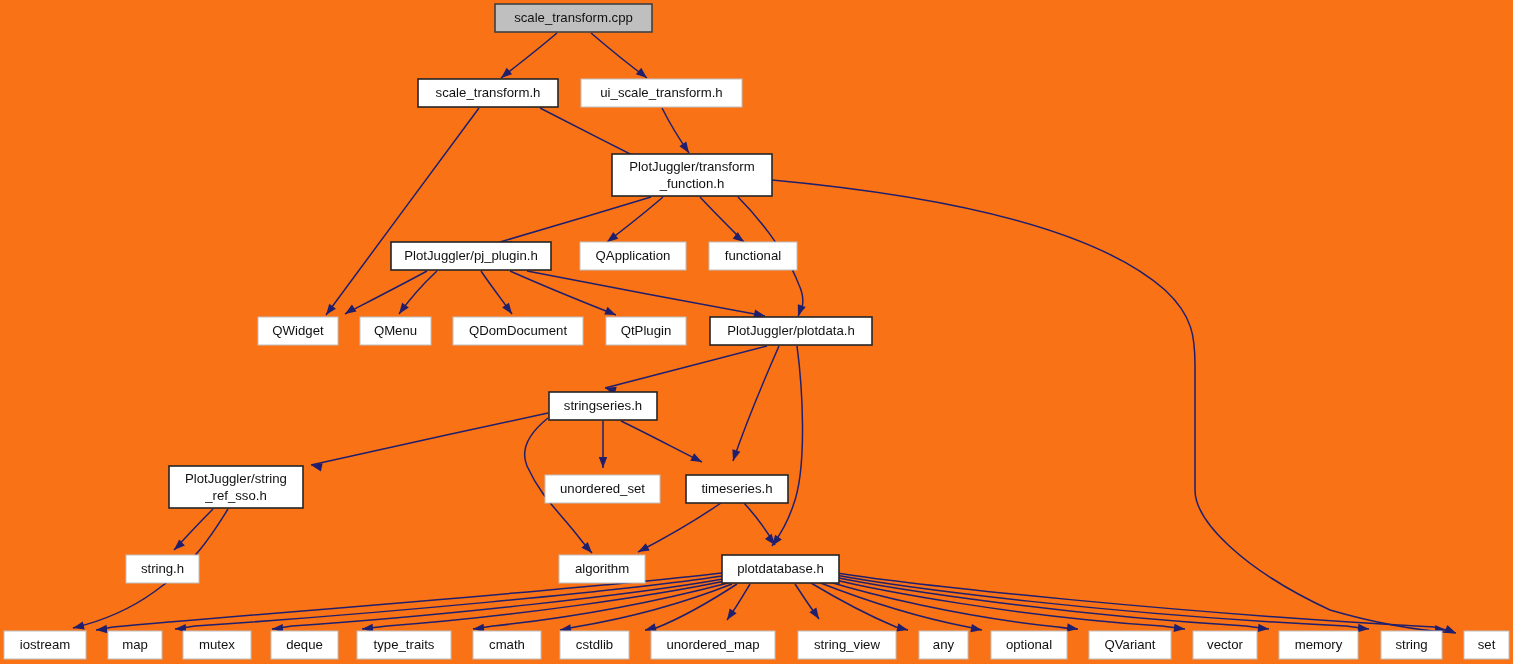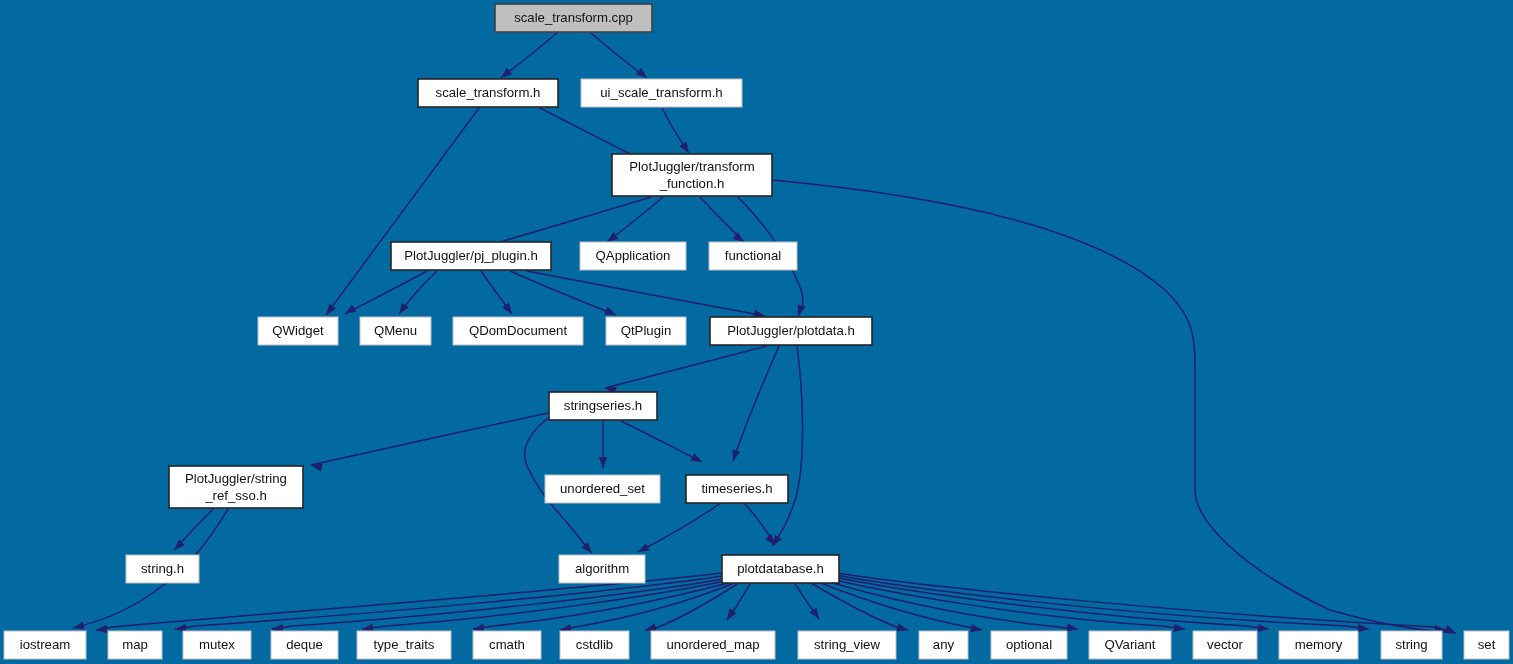--- a/index.html
+++ b/index.html
@@ -4,21 +4,21 @@
 <style>
   html, body {
     margin: 0;
     padding: 0;
     background: #ffffff;
   }
   #graph-root {
     position: relative;
     width: 1513px;
     height: 664px;
-    background: #0369a1;
+    background: #f97316;
     font-family: "Liberation Sans", "DejaVu Sans", sans-serif;
     overflow: hidden;
   }
   svg.graph-canvas {
     position: absolute;
     top: 0;
     left: 0;
     width: 1513px;
     height: 664px;
     display: block;

